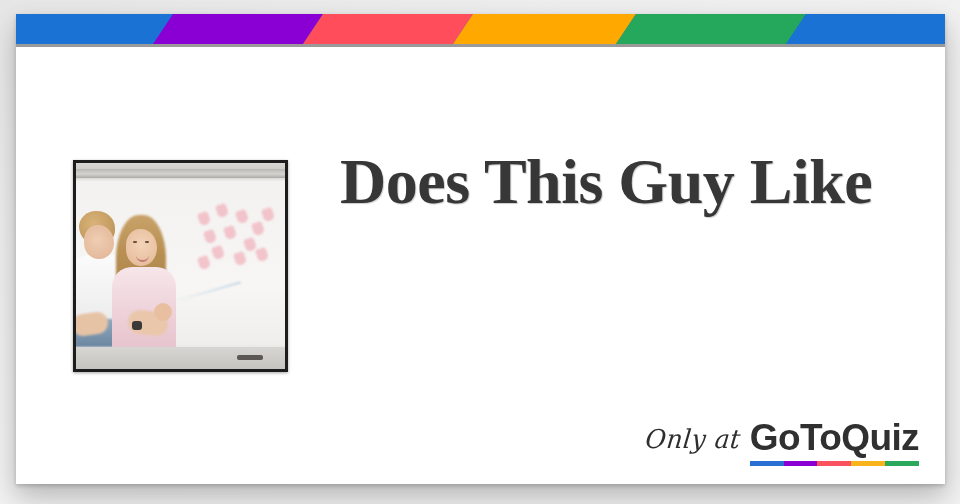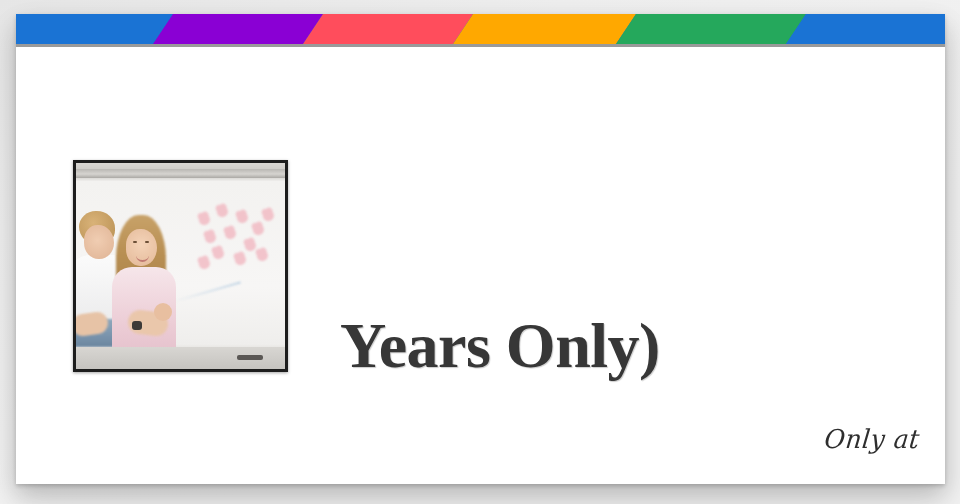--- a/index.html
+++ b/index.html
@@ -377,22 +377,31 @@
       <div class="girl-arm"></div>
       <div class="girl-watch"></div>
       <div class="girl-hands"></div>
 
       <div class="tb-ledge"></div>
       <div class="tb-marker"></div>
     </div>
   </div>
 
   <h1 class="title">
+    <span>Does This Guy Like</span><br>
     <br>
-    <br>
-    <span>Years Only)</span>
   </h1>
 
   <div class="logo">
     <span class="only-at">Only at</span>
+    <span class="wordmark-wrap">
+      <span class="wordmark">GoToQuiz</span>
+      <span class="logo-bar">
+        <i style="background:#2a6fd4"></i>
+        <i style="background:#8a00d4"></i>
+        <i style="background:#f9515e"></i>
+        <i style="background:#f9b41c"></i>
+        <i style="background:#2aa85c"></i>
+      </span>
+    </span>
   </div>
 
 </div>
 
 </body></html>

